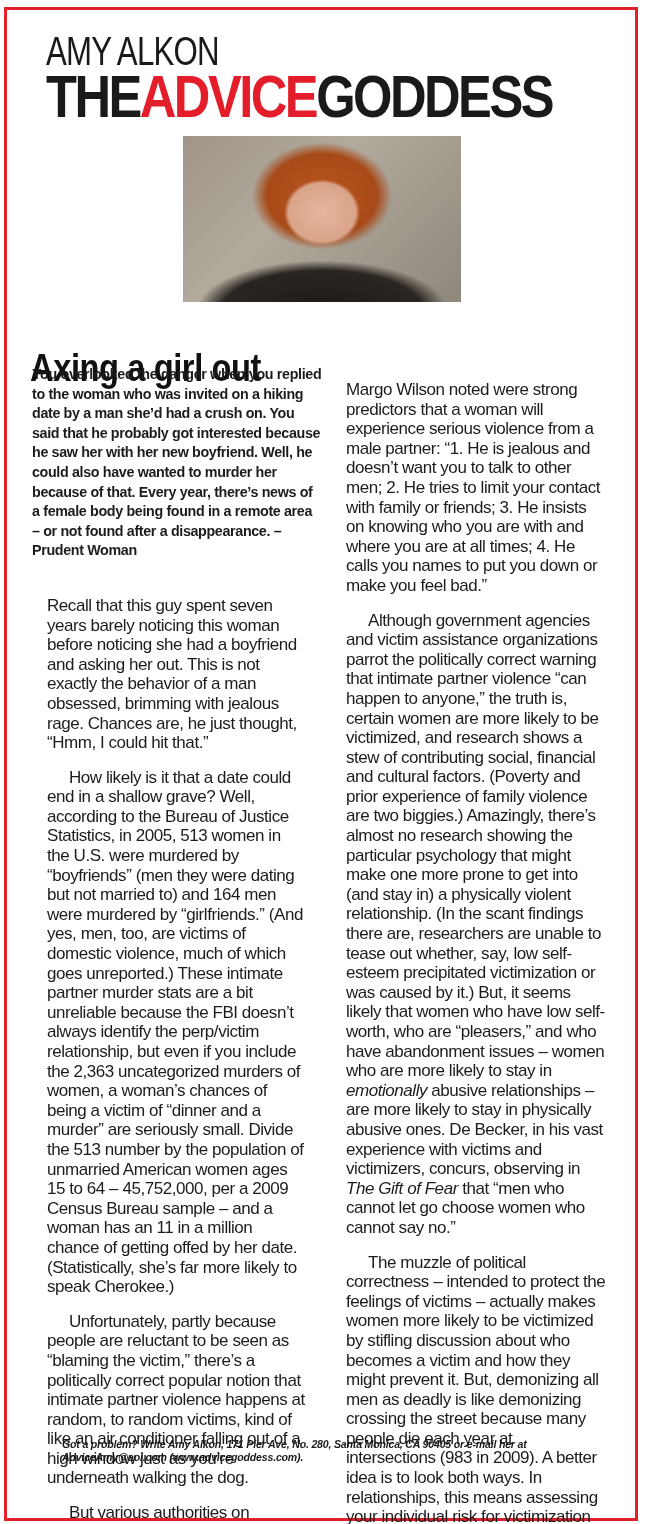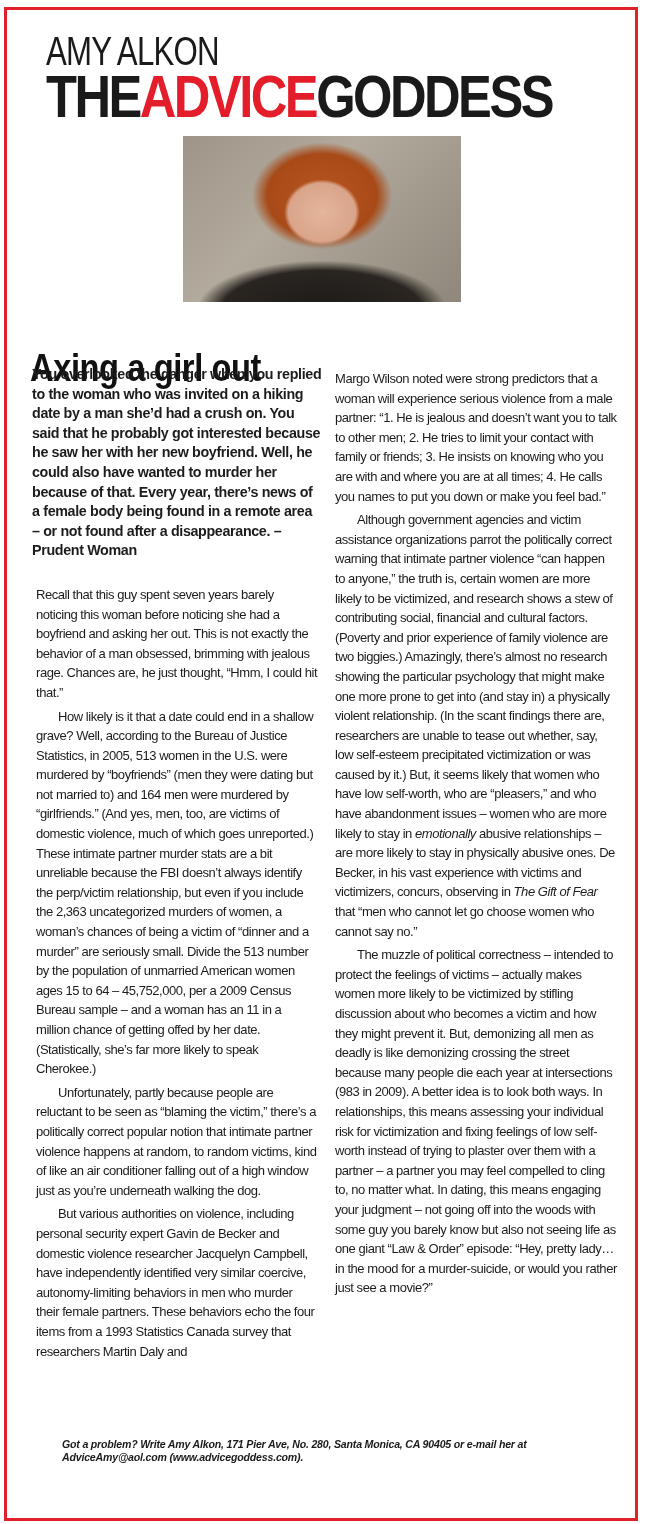--- a/index.html
+++ b/index.html
@@ -40,21 +40,21 @@
     position: absolute; width: 290px;
     font-family: "Liberation Sans", sans-serif; color: #1c1c1c;
   }
   .col-left { left: 32px; top: 365px; }
   .col-right { left: 331px; top: 365px; }
   .letter {
     font-weight: bold; font-size: 14.3px; line-height: 19.6px;
     letter-spacing: -0.35px; margin: 0;
   }
   .para {
-    font-size: 13px; line-height: 19.6px; margin: 4px; letter-spacing: -0.45px;
+    font-size: 17px; line-height: 19.6px; margin: 15px; letter-spacing: -0.45px;
   }
   .indent { text-indent: 22px; }
   .gap { height: 20px; }
   .footer-left {
     position: absolute; left: 62px; top: 1438px; width: 520px;
     font-family: "Liberation Sans", sans-serif; font-style: italic; font-weight: bold;
     font-size: 10.6px; line-height: 13px; color: #1a1a1a; letter-spacing: -0.2px;
   }
   .footer-right {
     position: absolute; left: 428px; top: 1550px;

